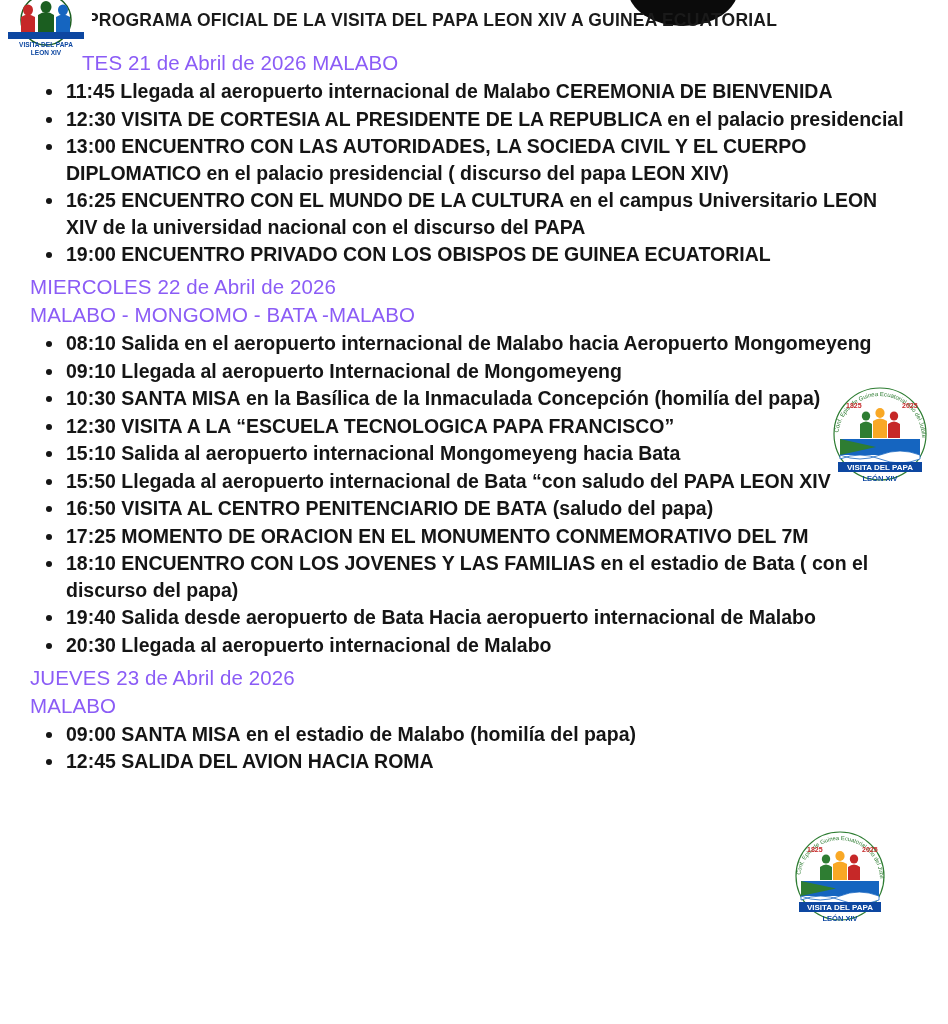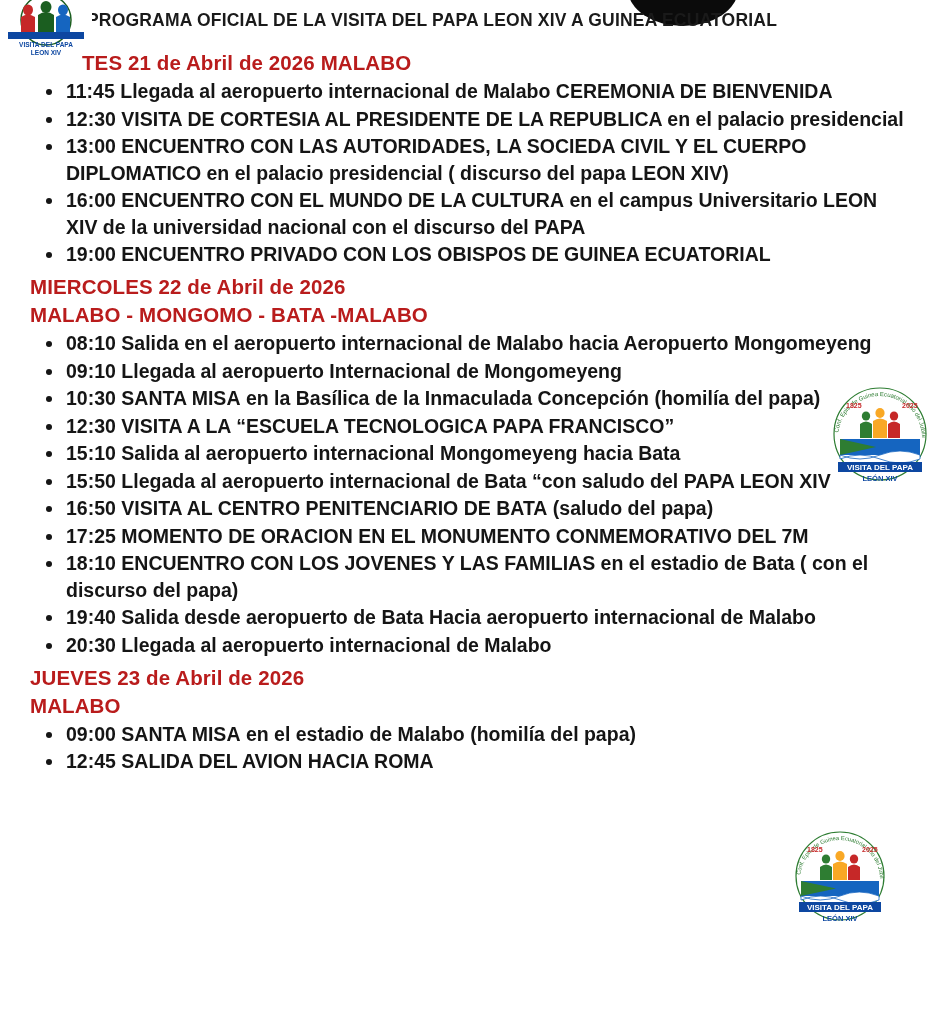--- a/index.html
+++ b/index.html
@@ -82,22 +82,22 @@
     position: absolute;
     left: 0;
     top: 44px;
     width: 948px;
     padding: 0 26px 0 30px;
     box-sizing: border-box;
   }
 
   .day-head {
     font-size: 20.5px;
-    font-weight: bold;
-    color: #b91c1c;
+    font-weight: normal;
+    color: #8b5cf6;
     margin: 6px 0 2px 0;
     letter-spacing: 0.1px;
     line-height: 1.28;
   }
   .day-head.sub {
     margin-top: 0px;
   }
 
   ul.events {
     list-style: none;
@@ -225,21 +225,21 @@
         <span class="t">12:30</span>
         <span class="b">VISITA DE CORTESIA AL PRESIDENTE DE LA REPUBLICA </span>
         <span class="n">en el palacio presidencial</span>
       </li>
       <li>
         <span class="t">13:00</span>
         <span class="b">ENCUENTRO CON LAS AUTORIDADES, LA SOCIEDA CIVIL Y EL CUERPO DIPLOMATICO</span>
         <span class="n"> en el palacio presidencial  ( discurso del papa LEON XIV)</span>
       </li>
       <li>
-        <span class="t">16:00</span>
+        <span class="t">16:25</span>
         <span class="b">ENCUENTRO CON EL MUNDO DE LA CULTURA</span>
         <span class="n"> en el campus Universitario LEON XIV de la universidad nacional con el discurso del PAPA</span>
       </li>
       <li>
         <span class="t">19:00</span>
         <span class="b">ENCUENTRO PRIVADO CON LOS OBISPOS DE GUINEA ECUATORIAL</span>
         <span class="n"></span>
       </li>
     </ul>
 

